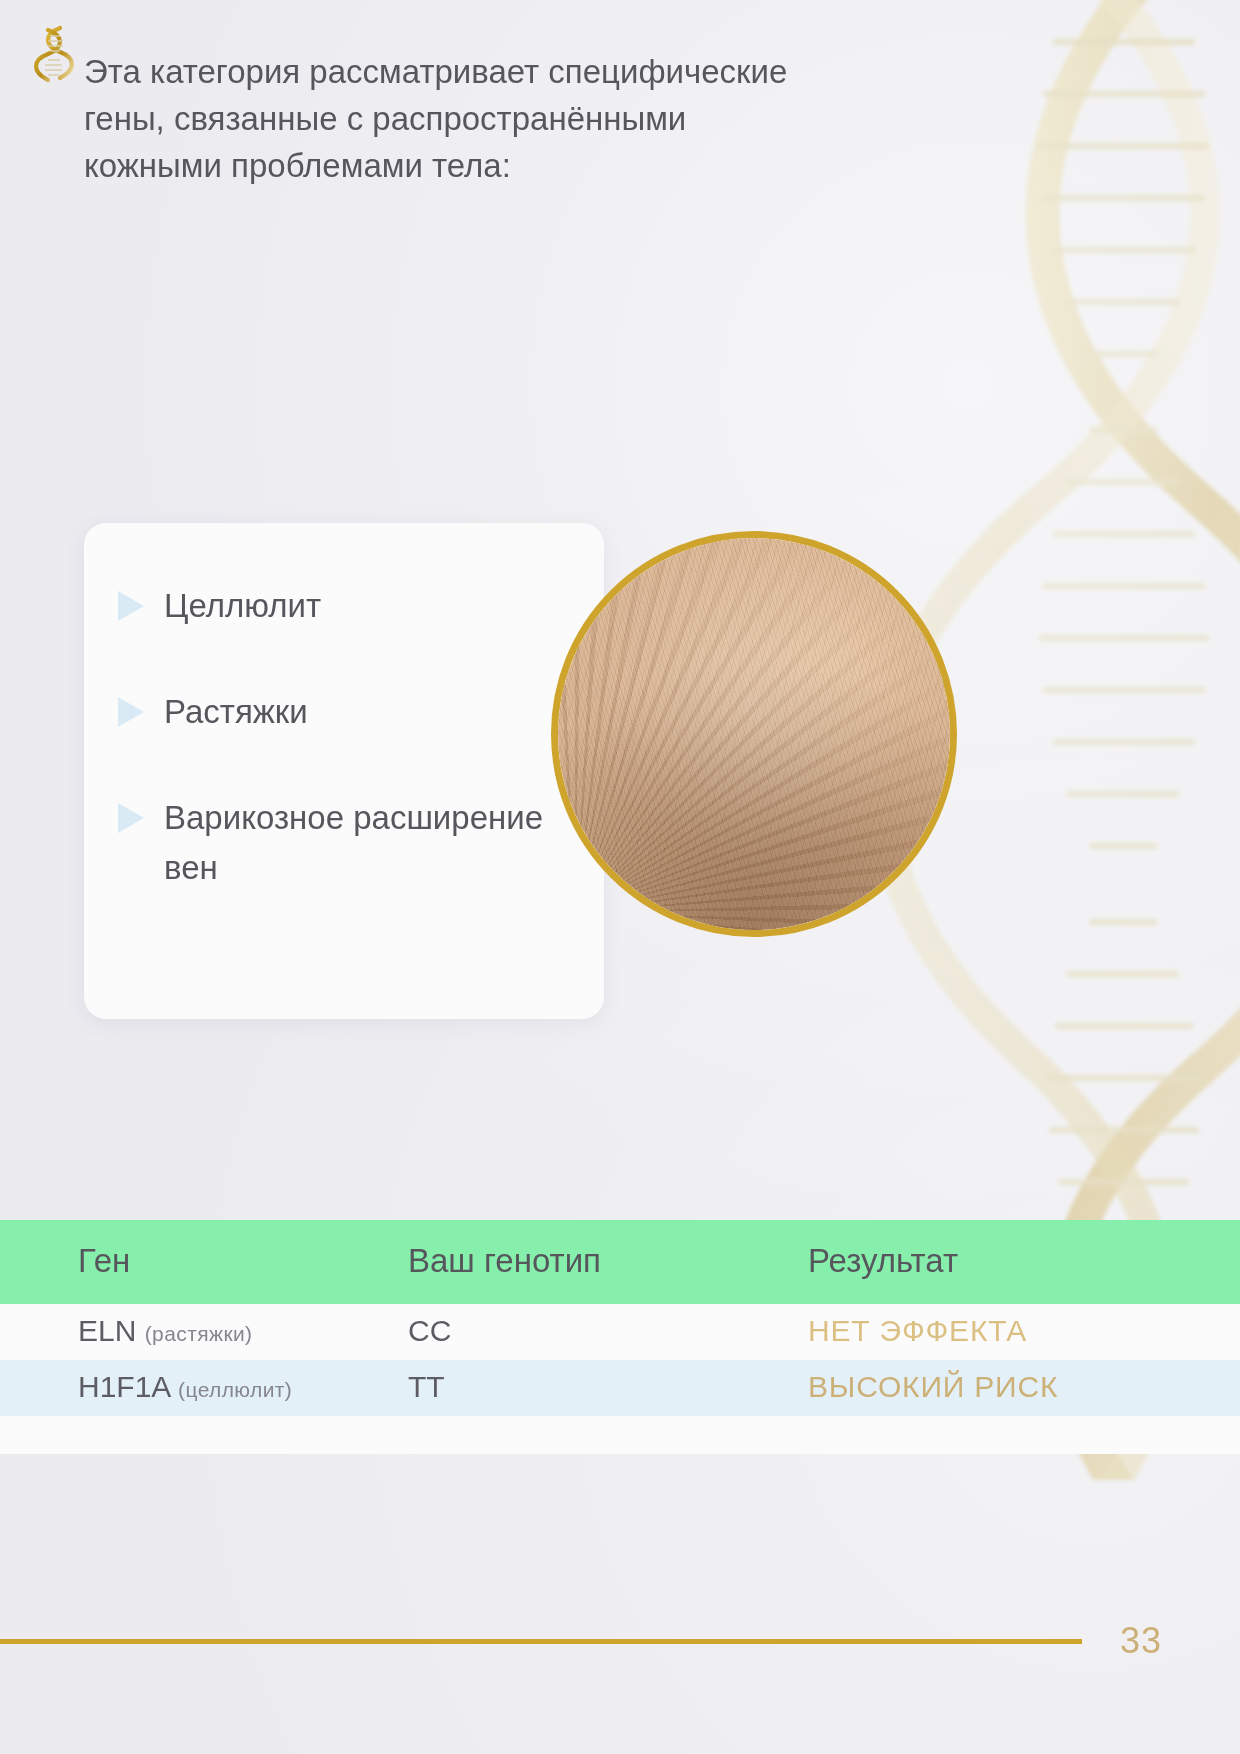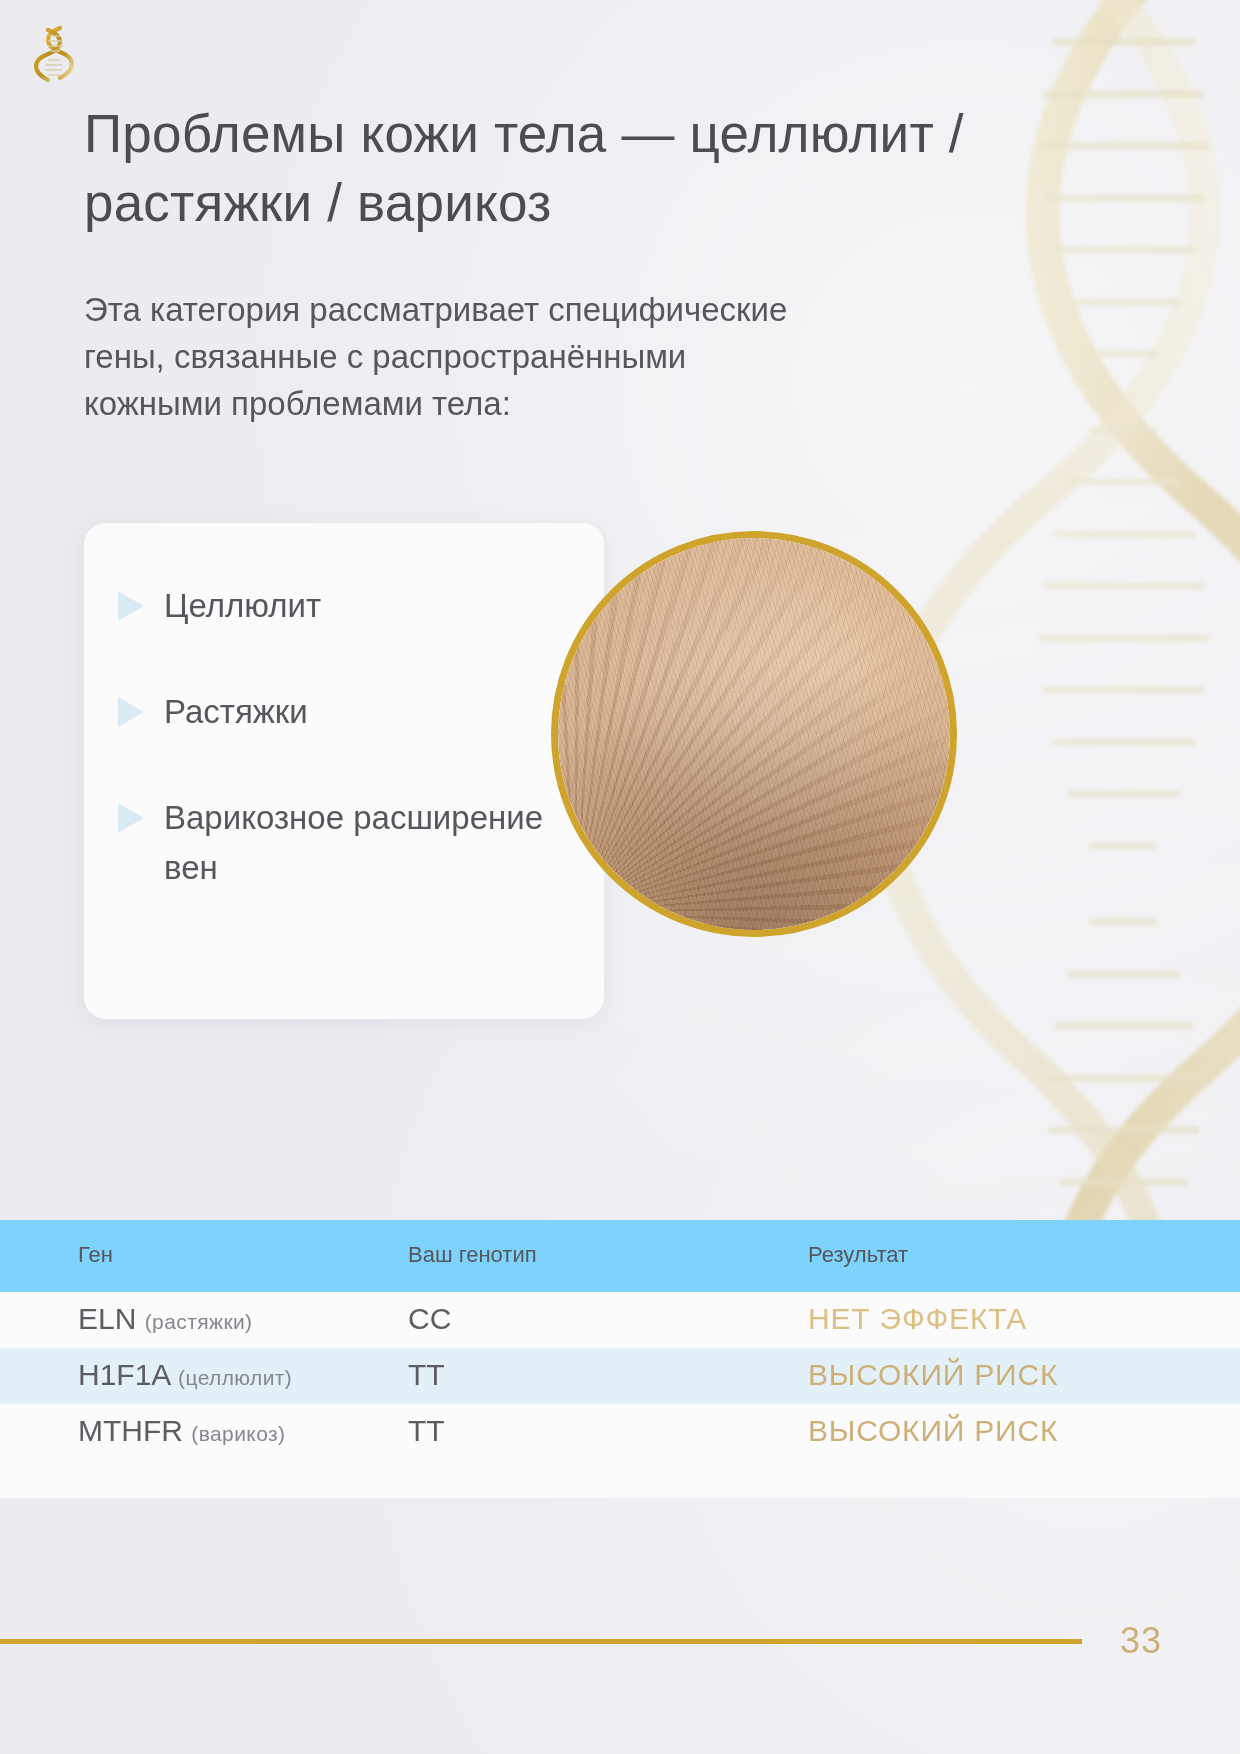--- a/index.html
+++ b/index.html
@@ -185,24 +185,24 @@
     padding-bottom: 38px;
   }
   table.gene-table {
     width: 100%;
     border-collapse: collapse;
     table-layout: fixed;
   }
   table.gene-table th {
     text-align: left;
     font-weight: 300;
-    font-size: 22px;
+    font-size: 33px;
     color: #56565c;
     padding: 22px 0 24px 0;
-    background: #7dd3fc;
+    background: #86efac;
   }
   table.gene-table td {
     font-weight: 300;
     font-size: 30px;
     color: #5c5c62;
     padding: 10px 0 12px 0;
     vertical-align: baseline;
   }
   .col-gene   { width: 330px; padding-left: 78px !important; }
   .col-geno   { width: 400px; }
@@ -318,21 +318,20 @@
       <path d="M20,29 L30,29"></path>
       <path d="M18,38 L30,38"></path>
         <path d="M15,43 L32,43"></path>
         <path d="M15,48 L32,48"></path>
       <path d="M18,53 L29,53"></path>
     </g>
   </svg>
 </div>
 
 <div class="content">
-  <h1 class="page-title">Проблемы кожи тела — целлюлит / растяжки / варикоз</h1>
   <p class="intro">Эта категория рассматривает специфические гены, связанные с распространёнными кожными проблемами тела:</p>
 </div>
 
 <div class="list-card">
   <ul class="list-items">
     <li class="list-item">
       <span class="bullet"></span>
       <span class="list-label">Целлюлит</span>
     </li>
     <li class="list-item">
@@ -374,30 +373,20 @@
       <tr class="striped">
         <td class="col-gene">
           <span>H1F1A</span>
           <span class="gene-sub">(целлюлит)</span>
         </td>
         <td class="col-geno">TT</td>
         <td class="col-result">
           <span class="result high">ВЫСОКИЙ РИСК</span>
         </td>
       </tr>
-      <tr>
-        <td class="col-gene">
-          <span>MTHFR</span>
-          <span class="gene-sub">(варикоз)</span>
-        </td>
-        <td class="col-geno">TT</td>
-        <td class="col-result">
-          <span class="result high">ВЫСОКИЙ РИСК</span>
-        </td>
-      </tr>
     </tbody>
   </table>
 </div>
 
 <div class="footer">
   <div class="footer-rule"></div>
   <div class="page-num">33</div>
 </div>
 
 </body></html>

